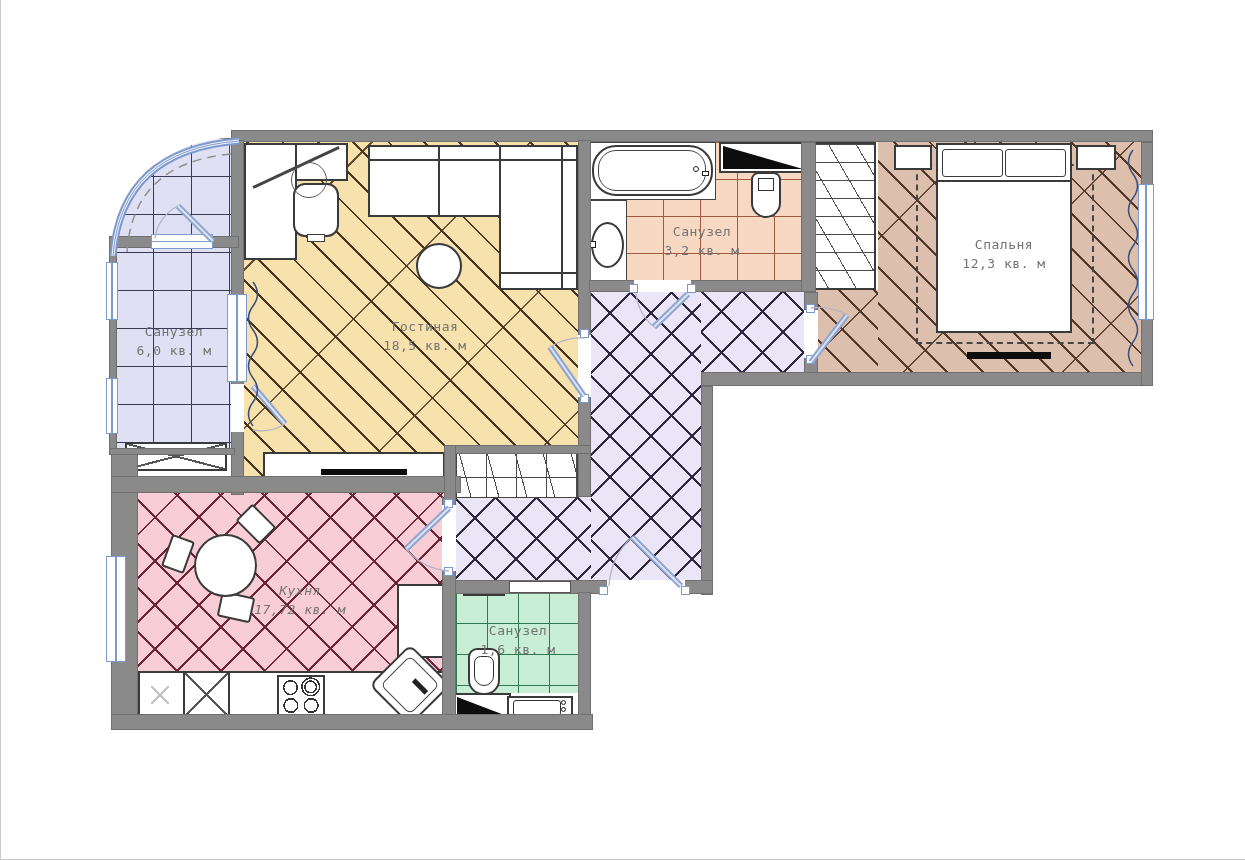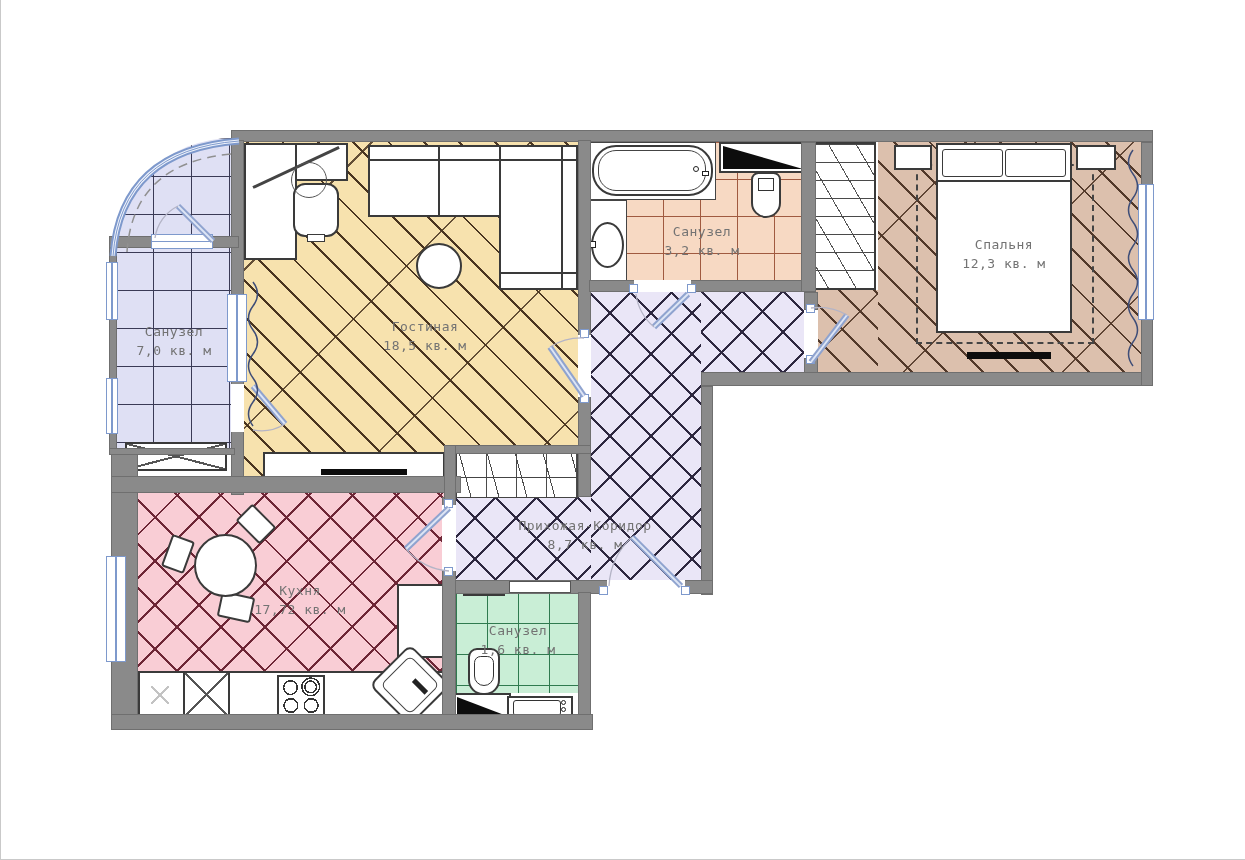--- a/index.html
+++ b/index.html
@@ -231,39 +231,35 @@
     </g>
 
     <g stroke="#3f4e78" stroke-width="1.5" fill="none">
       <path d="M 252 282 q 9 12 0 24 t 0 24 t 0 24 t 0 24 t 0 24 t 0 24"></path>
       <path d="M 1132 150 q -9 12 0 24 t 0 24 t 0 24 t 0 24 t 0 24 t 0 24 t 0 24 t 0 24 t 0 24"></path>
     </g>
   </svg>
 
   <div class="lbl" style="left:173px;top:342px;">
     <span>Санузел</span><br>
-    <span>7,0 кв. м</span>
+    <span>6,0 кв. м</span>
   </div>
   <div class="lbl" style="left:424px;top:337px;">
     <span>Гостиная</span><br>
     <span>18,5 кв. м</span>
   </div>
   <div class="lbl" style="left:701px;top:242px;">
     <span>Санузел</span><br>
     <span>3,2 кв. м</span>
   </div>
   <div class="lbl" style="left:1003px;top:255px;">
     <span>Спальня</span><br>
     <span>12,3 кв. м</span>
   </div>
-  <div class="lbl" style="left:584px;top:536px;">
-    <span>Прихожая-Коридор</span><br>
-    <span>8,7 кв. м</span>
-  </div>
-  <div class="lbl" style="left:299px;top:601px;">
+  <div class="lbl" style="left:299px;top:601px;font-style:italic;">
     <span>Кухня</span><br>
     <span>17,72 кв. м</span>
   </div>
   <div class="lbl" style="left:517px;top:641px;">
     <span>Санузел</span><br>
     <span>1,6 кв. м</span>
   </div>
 
 </div>
 

